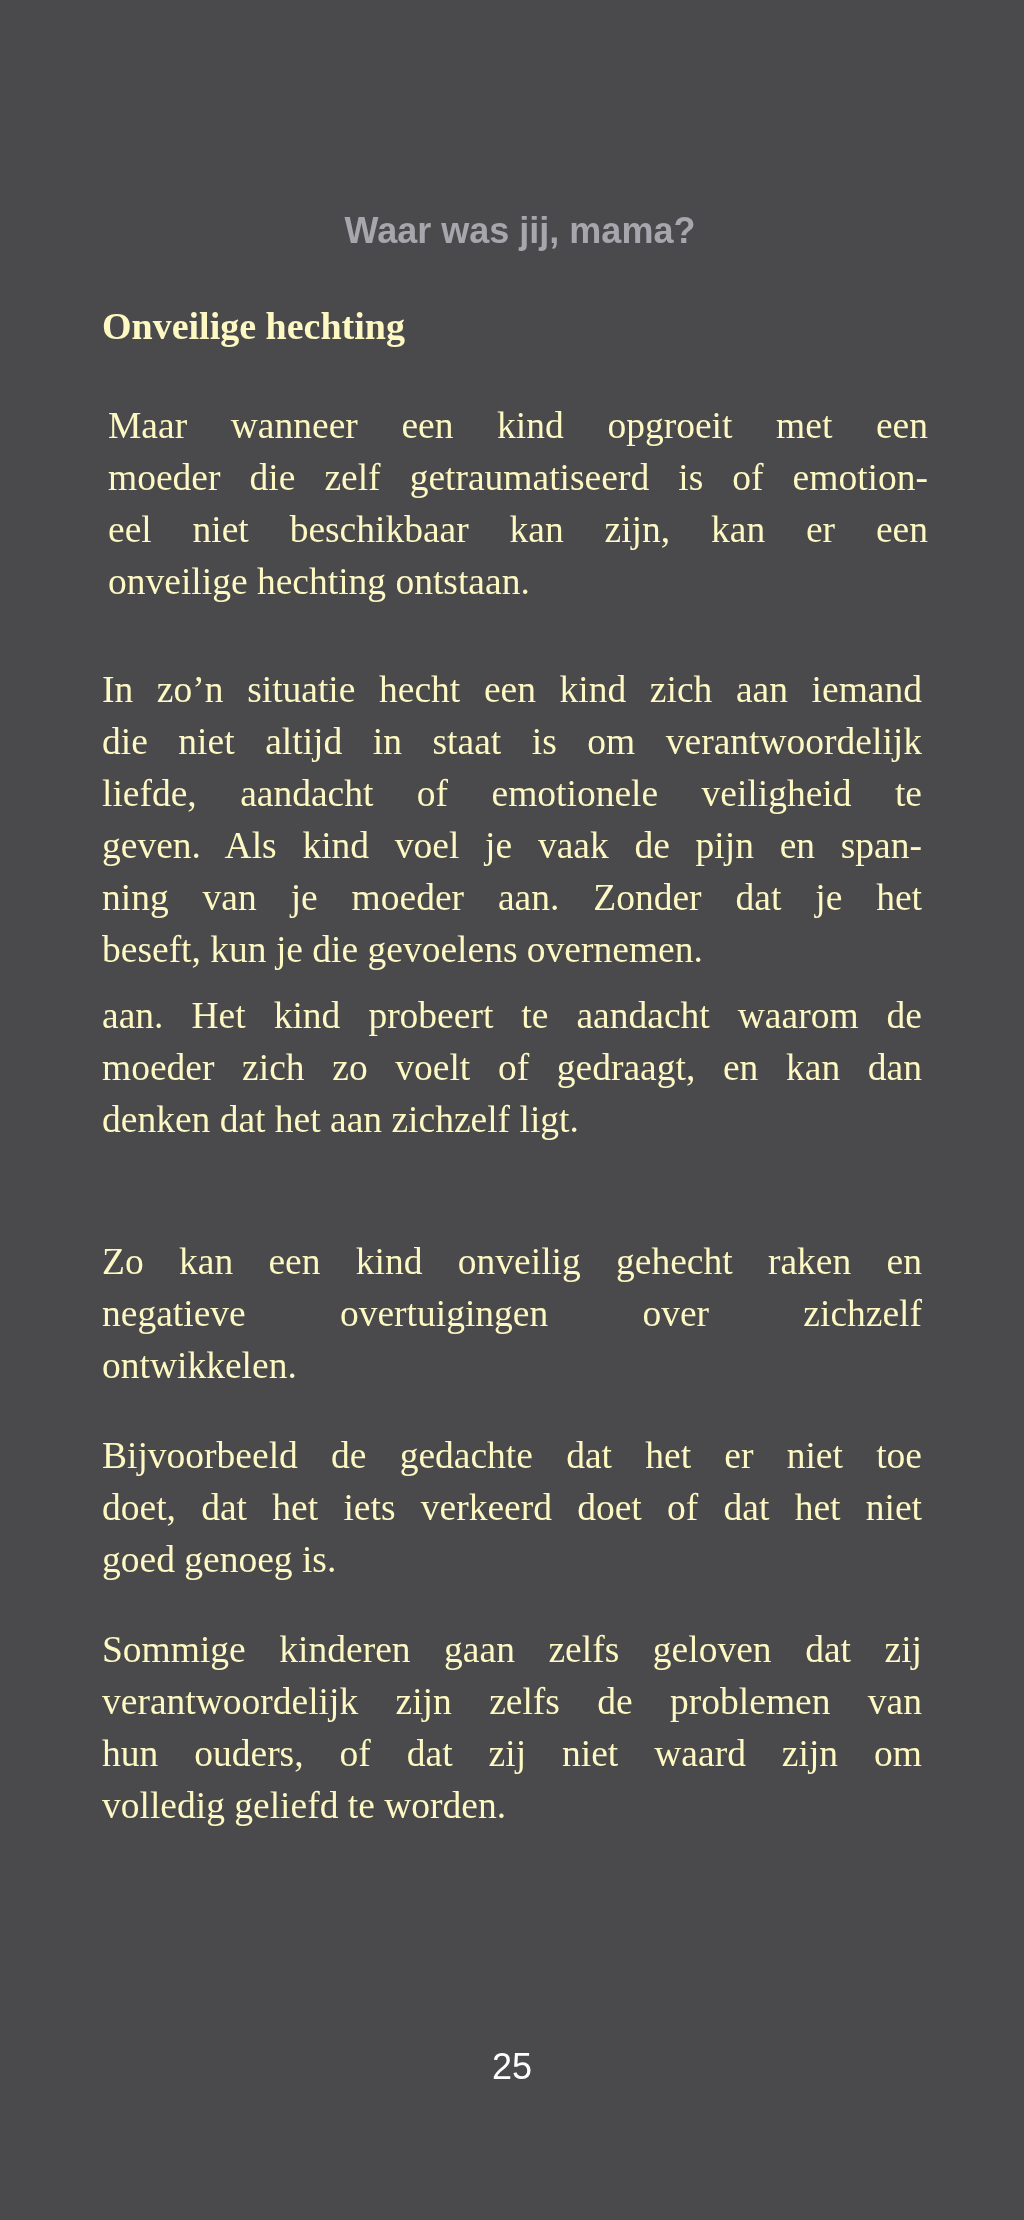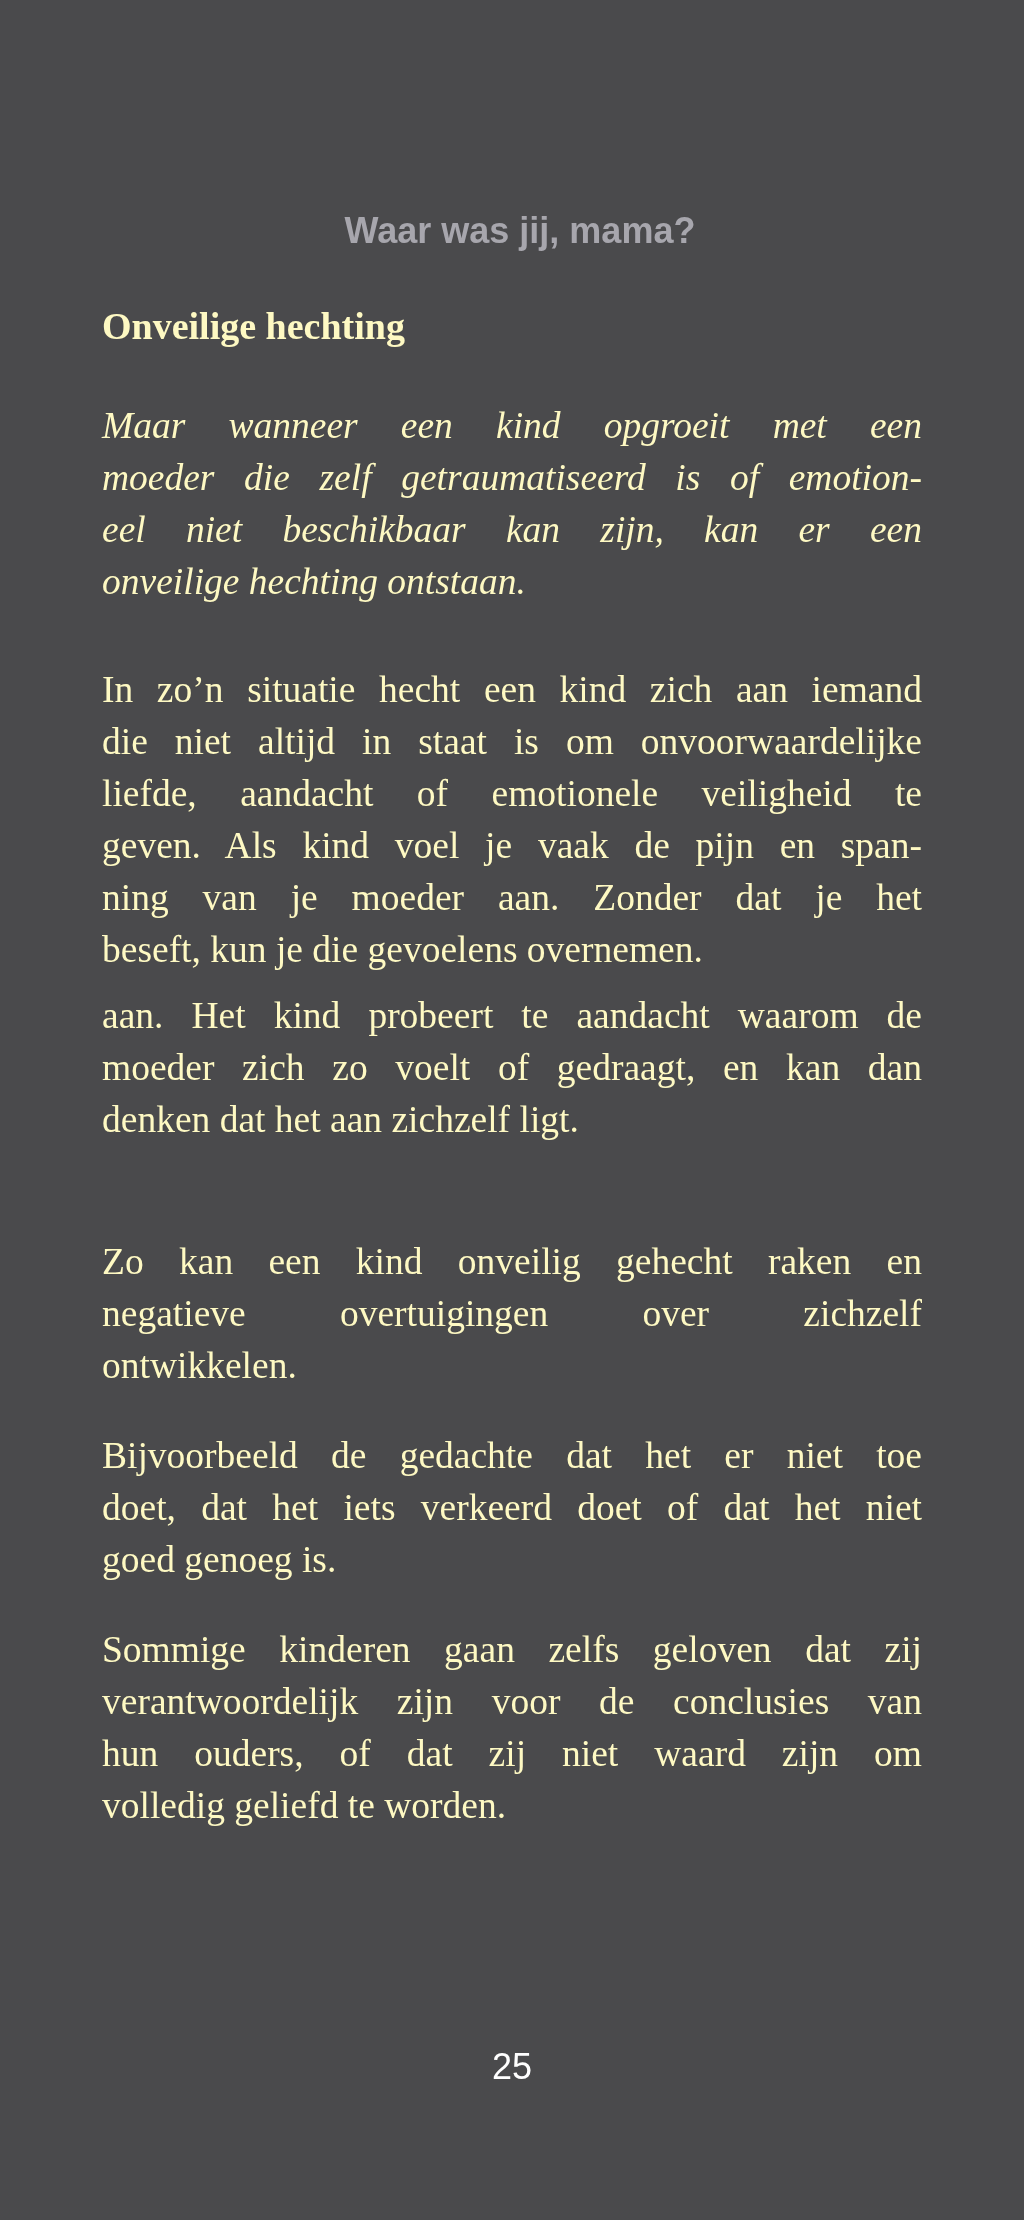--- a/index.html
+++ b/index.html
@@ -30,29 +30,29 @@
   }
 </style>
 </head>
 <body>
 
 <div class="running-title">Waar was jij, mama?</div>
 
 <div class="content">
   <h2 class="heading">Onveilige hechting</h2>
   <div id="paras">
-      <div class="para" style="position: absolute; left: 0px; width: 820px; top: 100px; font-style: italic;">
+      <div class="para" style="position: absolute; left: 6px; width: 820px; top: 100px;">
         <span class="line">Maar wanneer een kind opgroeit met een</span>
         <span class="line">moeder die zelf getraumatiseerd is of emotion-</span>
         <span class="line">eel niet beschikbaar kan zijn, kan er een</span>
         <span class="line last">onveilige hechting ontstaan.</span>
       </div>
       <div class="para" style="position: absolute; left: 0px; width: 820px; top: 364px;">
         <span class="line">In zo’n situatie hecht een kind zich aan iemand</span>
-        <span class="line">die niet altijd in staat is om onvoorwaardelijke</span>
+        <span class="line">die niet altijd in staat is om verantwoordelijk</span>
         <span class="line">liefde, aandacht of emotionele veiligheid te</span>
         <span class="line">geven. Als kind voel je vaak de pijn en span-</span>
         <span class="line">ning van je moeder aan. Zonder dat je het</span>
         <span class="line last">beseft, kun je die gevoelens overnemen.</span>
       </div>
       <div class="para" style="position: absolute; left: 0px; width: 820px; top: 690px;">
         <span class="line">aan. Het kind probeert te aandacht waarom de</span>
         <span class="line">moeder zich zo voelt of gedraagt, en kan dan</span>
         <span class="line last">denken dat het aan zichzelf ligt.</span>
       </div>
@@ -61,20 +61,20 @@
         <span class="line">negatieve overtuigingen over zichzelf</span>
         <span class="line last">ontwikkelen.</span>
       </div>
       <div class="para" style="position: absolute; left: 0px; width: 820px; top: 1130px;">
         <span class="line">Bijvoorbeeld de gedachte dat het er niet toe</span>
         <span class="line">doet, dat het iets verkeerd doet of dat het niet</span>
         <span class="line last">goed genoeg is.</span>
       </div>
       <div class="para" style="position: absolute; left: 0px; width: 820px; top: 1324px;">
         <span class="line">Sommige kinderen gaan zelfs geloven dat zij</span>
-        <span class="line">verantwoordelijk zijn voor de conclusies van</span>
+        <span class="line">verantwoordelijk zijn zelfs de problemen van</span>
         <span class="line">hun ouders, of dat zij niet waard zijn om</span>
         <span class="line last">volledig geliefd te worden.</span>
       </div>
     </div>
 </div>
 
 <div class="page-number">25</div>
 
 </body></html>

